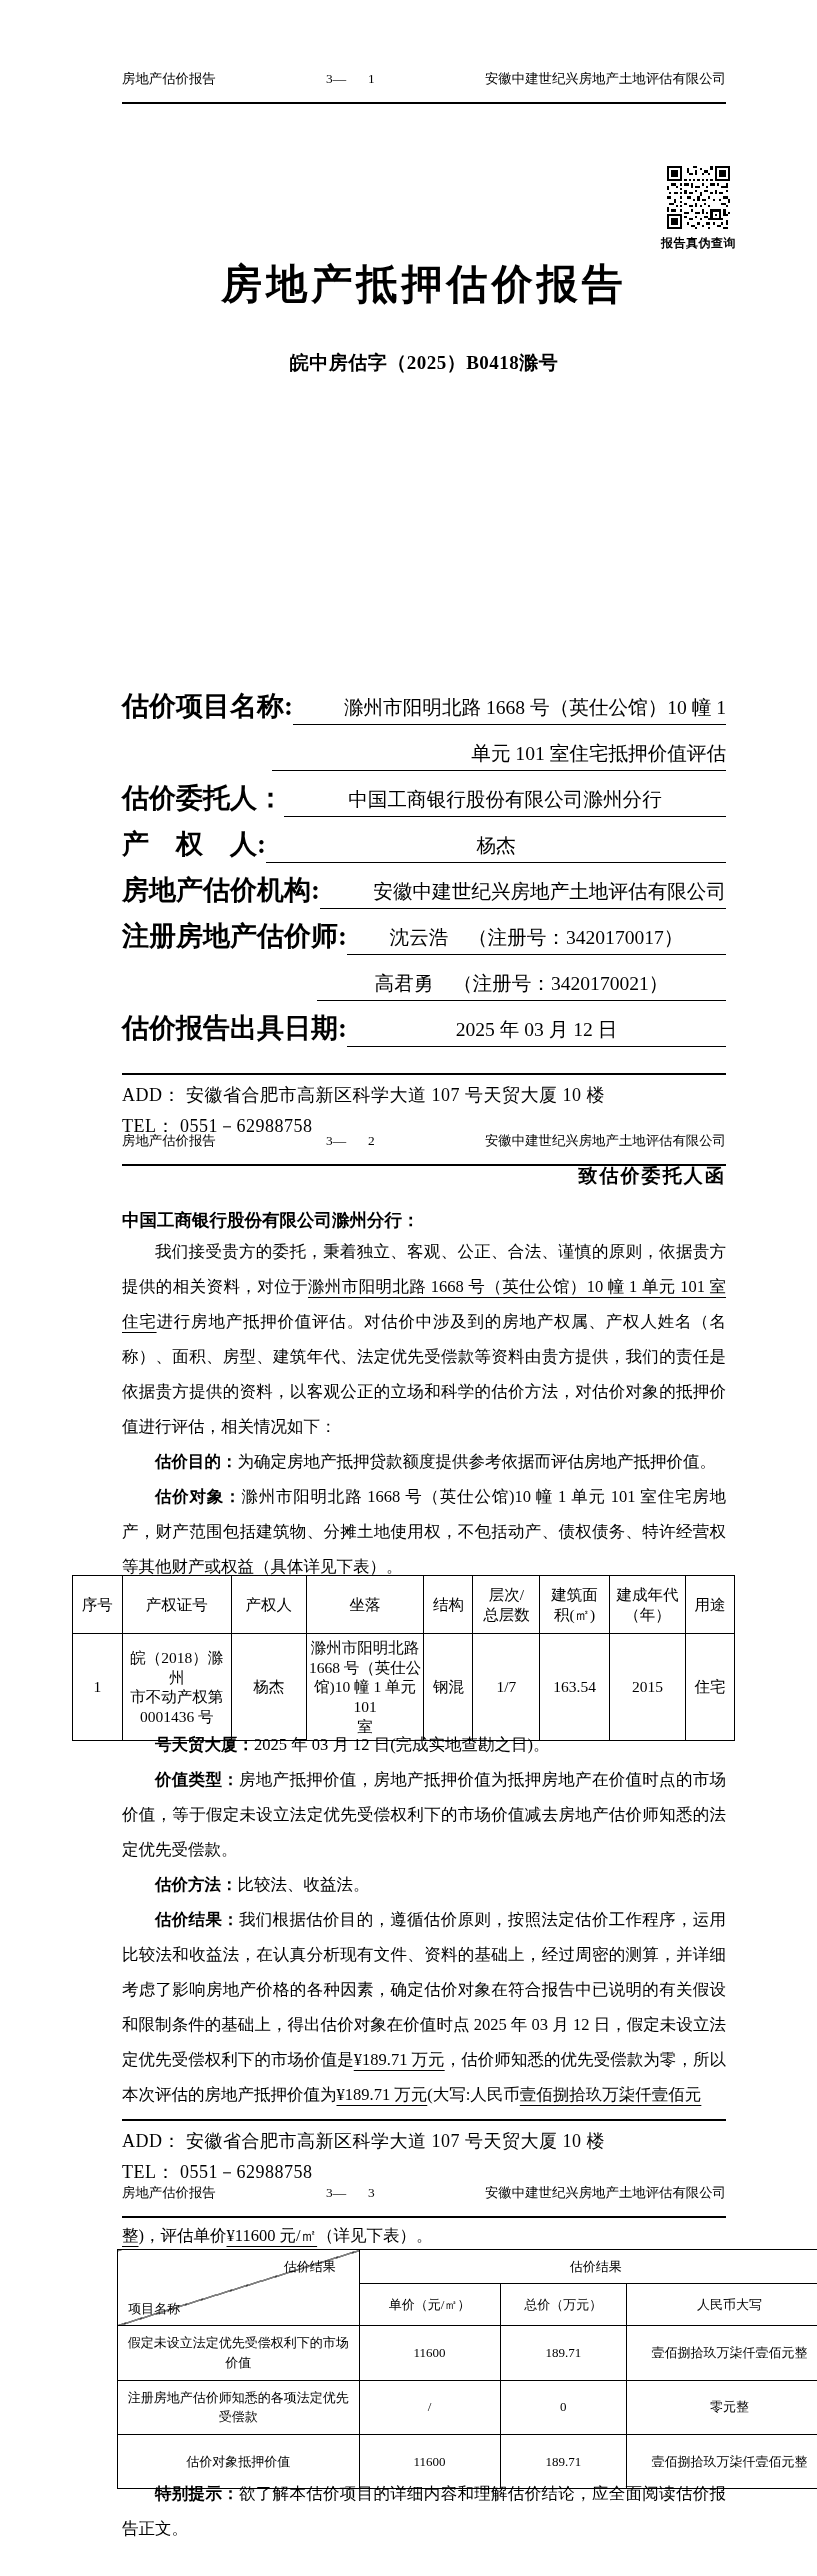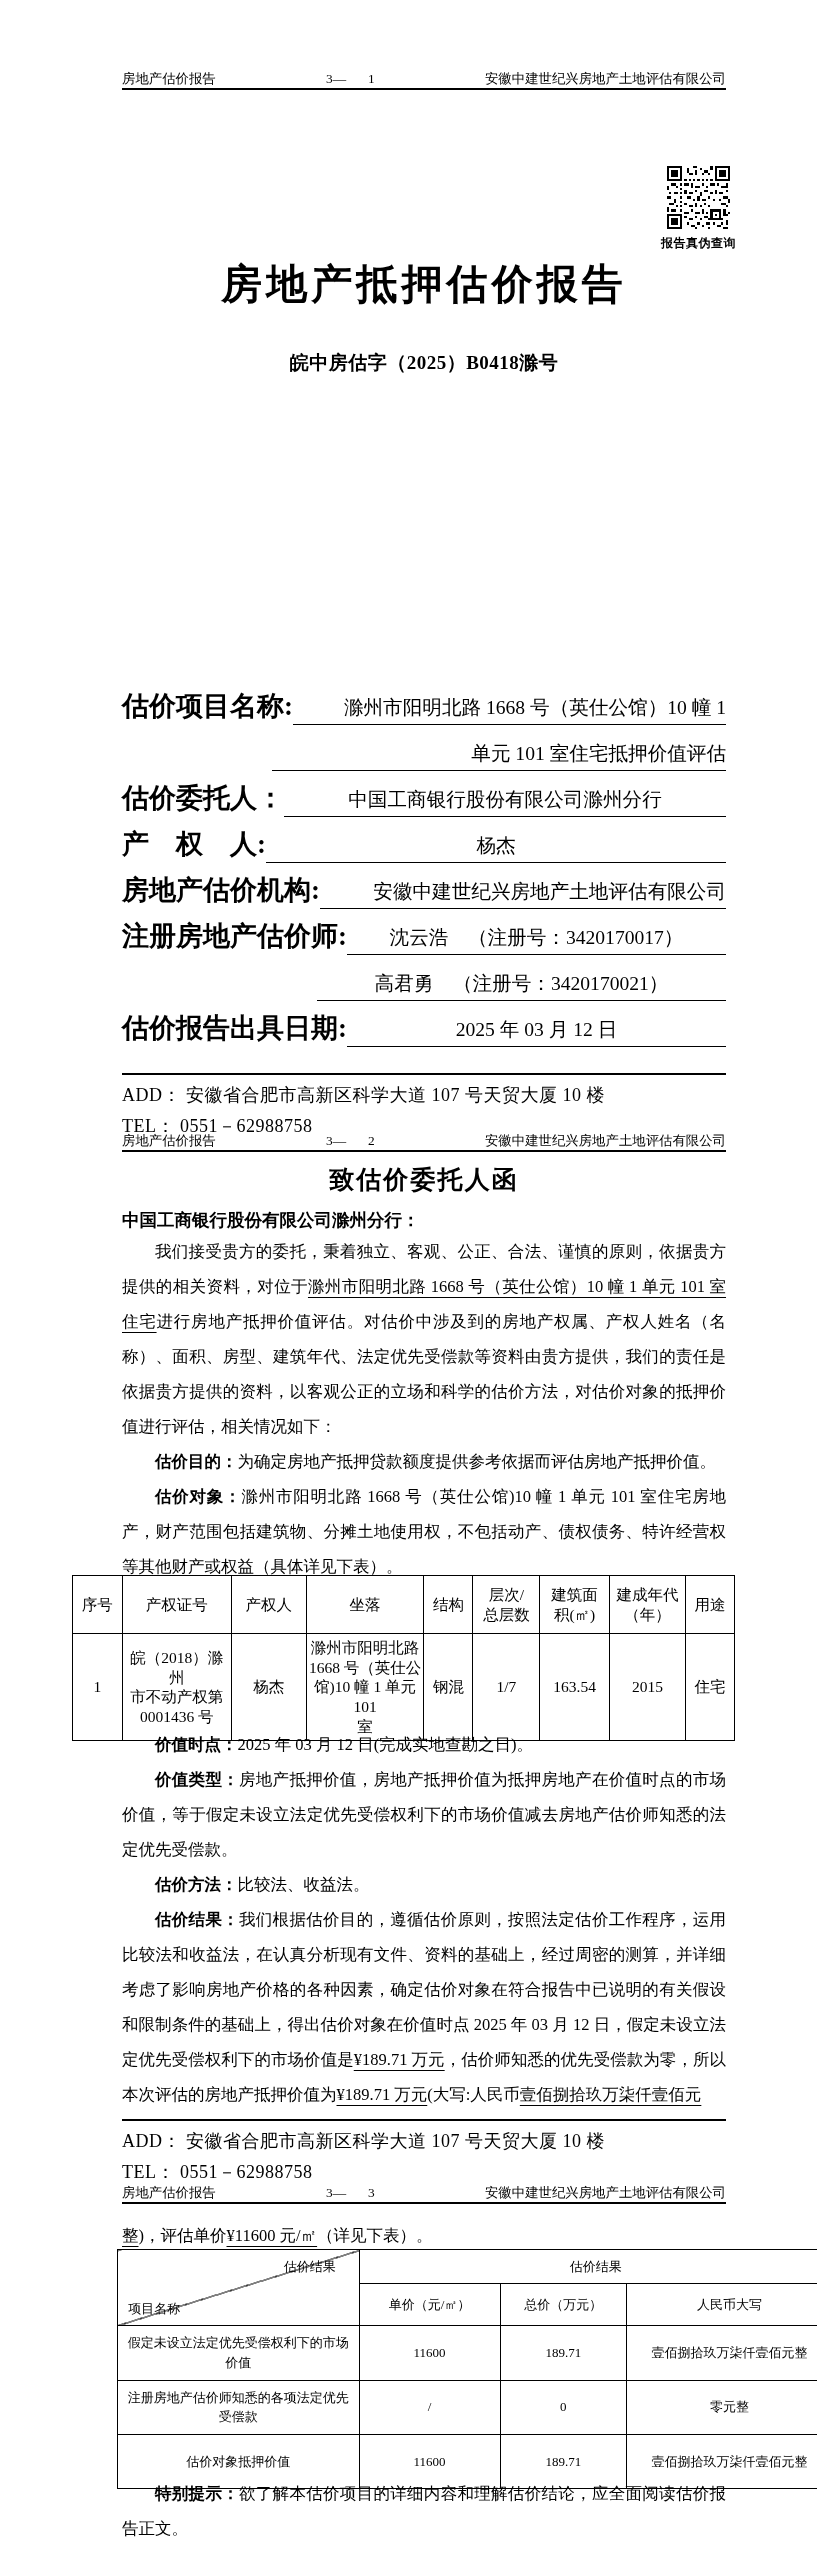--- a/index.html
+++ b/index.html
@@ -5,21 +5,21 @@
   html,body{margin:0;padding:0;}
   body{
     width:818px;height:3300px;position:relative;
     background:#ffffff;color:#000;
     font-family:"Liberation Serif","DejaVu Serif",serif;
   }
   .abs{position:absolute;left:122px;right:92px;}
 
   
   .pghead{display:flex;justify-content:space-between;align-items:baseline;
-    font-size:13.4px;padding-bottom:0;border-bottom:2.1px solid #000;}
+    font-size:13.4px;padding-bottom:14px;border-bottom:2.1px solid #000;}
   .pgnum{word-spacing:18.5px;}
 
   
   .pgfoot{border-top:2.6px solid #000;padding-top:8.2px;font-size:18px;letter-spacing:0.5px;}
   .pgfoot div{margin-bottom:7.2px;}
 
   
   .qrwrap{position:absolute;top:166px;right:81px;width:77px;text-align:center;}
   .qr{width:63px;height:63px;display:block;margin:0 auto;}
   .qrcap{font-size:12px;font-weight:bold;margin-top:6.2px;letter-spacing:0.5px;}
@@ -30,21 +30,21 @@
   
   .fields{top:696px;}
   .field{display:flex;align-items:flex-end;height:29px;margin-bottom:17px;}
   .flab{font-size:27px;font-weight:bold;white-space:pre;line-height:1;padding-bottom:5.2px;}
   .fval{flex:1;font-size:19.6px;line-height:1;border-bottom:1.5px solid #000;
     padding-bottom:6.2px;white-space:nowrap;}
   .ac{text-align:center}.al{text-align:right}
   .sp1{width:150px}.sp2{width:195px}
 
   
-  .ltitle{top:1163px;text-align:center;font-size:25px;font-weight:bold;letter-spacing:2.1px;}
+  .ltitle{top:1163px;text-align:right;font-size:19px;font-weight:bold;letter-spacing:2.1px;}
   .salut{top:1208px;font-size:17.5px;font-weight:bold;}
   .paras{font-size:16.5px;line-height:35px;text-align:justify;}
   .paras p{margin:0;text-indent:33px;}
   .b{font-weight:bold;}
   .u{text-decoration:underline;text-decoration-thickness:1px;text-underline-offset:4.6px;}
 
   
   table{border-collapse:collapse;table-layout:fixed;}
   .t1{position:absolute;top:1575px;left:72px;width:663px;font-size:15.5px;line-height:19.6px;}
   .t1 td{border:1px solid #000;text-align:center;vertical-align:middle;padding:4.1px 2.1px;}
@@ -288,21 +288,21 @@
     <td>钢混</td>
     <td>1/7</td>
     <td>163.54</td>
     <td>2015</td>
     <td>住宅</td>
   </tr>
 </tbody>
   </table>
 
 <div class="abs paras" style="top:1727px">
-  <p><span class="b">价值时点：</span><span>2025 年 03 月 12 日(完成实地查勘之日)。</span></p>
+  <p><span class="b">号天贸大厦：</span><span>2025 年 03 月 12 日(完成实地查勘之日)。</span></p>
   <p><span class="b">价值类型：</span><span>房地产抵押价值，房地产抵押价值为抵押房地产在价值时点的市场价值，等于假定未设立法定优先受偿权利下的市场价值减去房地产估价师知悉的法定优先受偿款。</span></p>
   <p><span class="b">估价方法：</span><span>比较法、收益法。</span></p>
   <p><span class="b">估价结果：</span><span>我们根据估价目的，遵循估价原则，按照法定估价工作程序，运用比较法和收益法，在认真分析现有文件、资料的基础上，经过周密的测算，并详细考虑了影响房地产价格的各种因素，确定估价对象在符合报告中已说明的有关假设和限制条件的基础上，得出估价对象在价值时点 2025 年 03 月 12 日，假定未设立法定优先受偿权利下的市场价值是</span><span class="u">¥189.71 万元</span><span>，估价师知悉的优先受偿款为零，所以本次评估的房地产抵押价值为</span><span class="u">¥189.71 万元</span><span>(大写:人民币</span><span class="u">壹佰捌拾玖万柒仟壹佰元</span></p>
 </div>
 
 <div class="abs pgfoot" style="top:2119px">
   <div>ADD： 安徽省合肥市高新区科学大道 107 号天贸大厦 10 楼</div>
   <div>TEL： 0551－62988758</div>
 </div>
 

